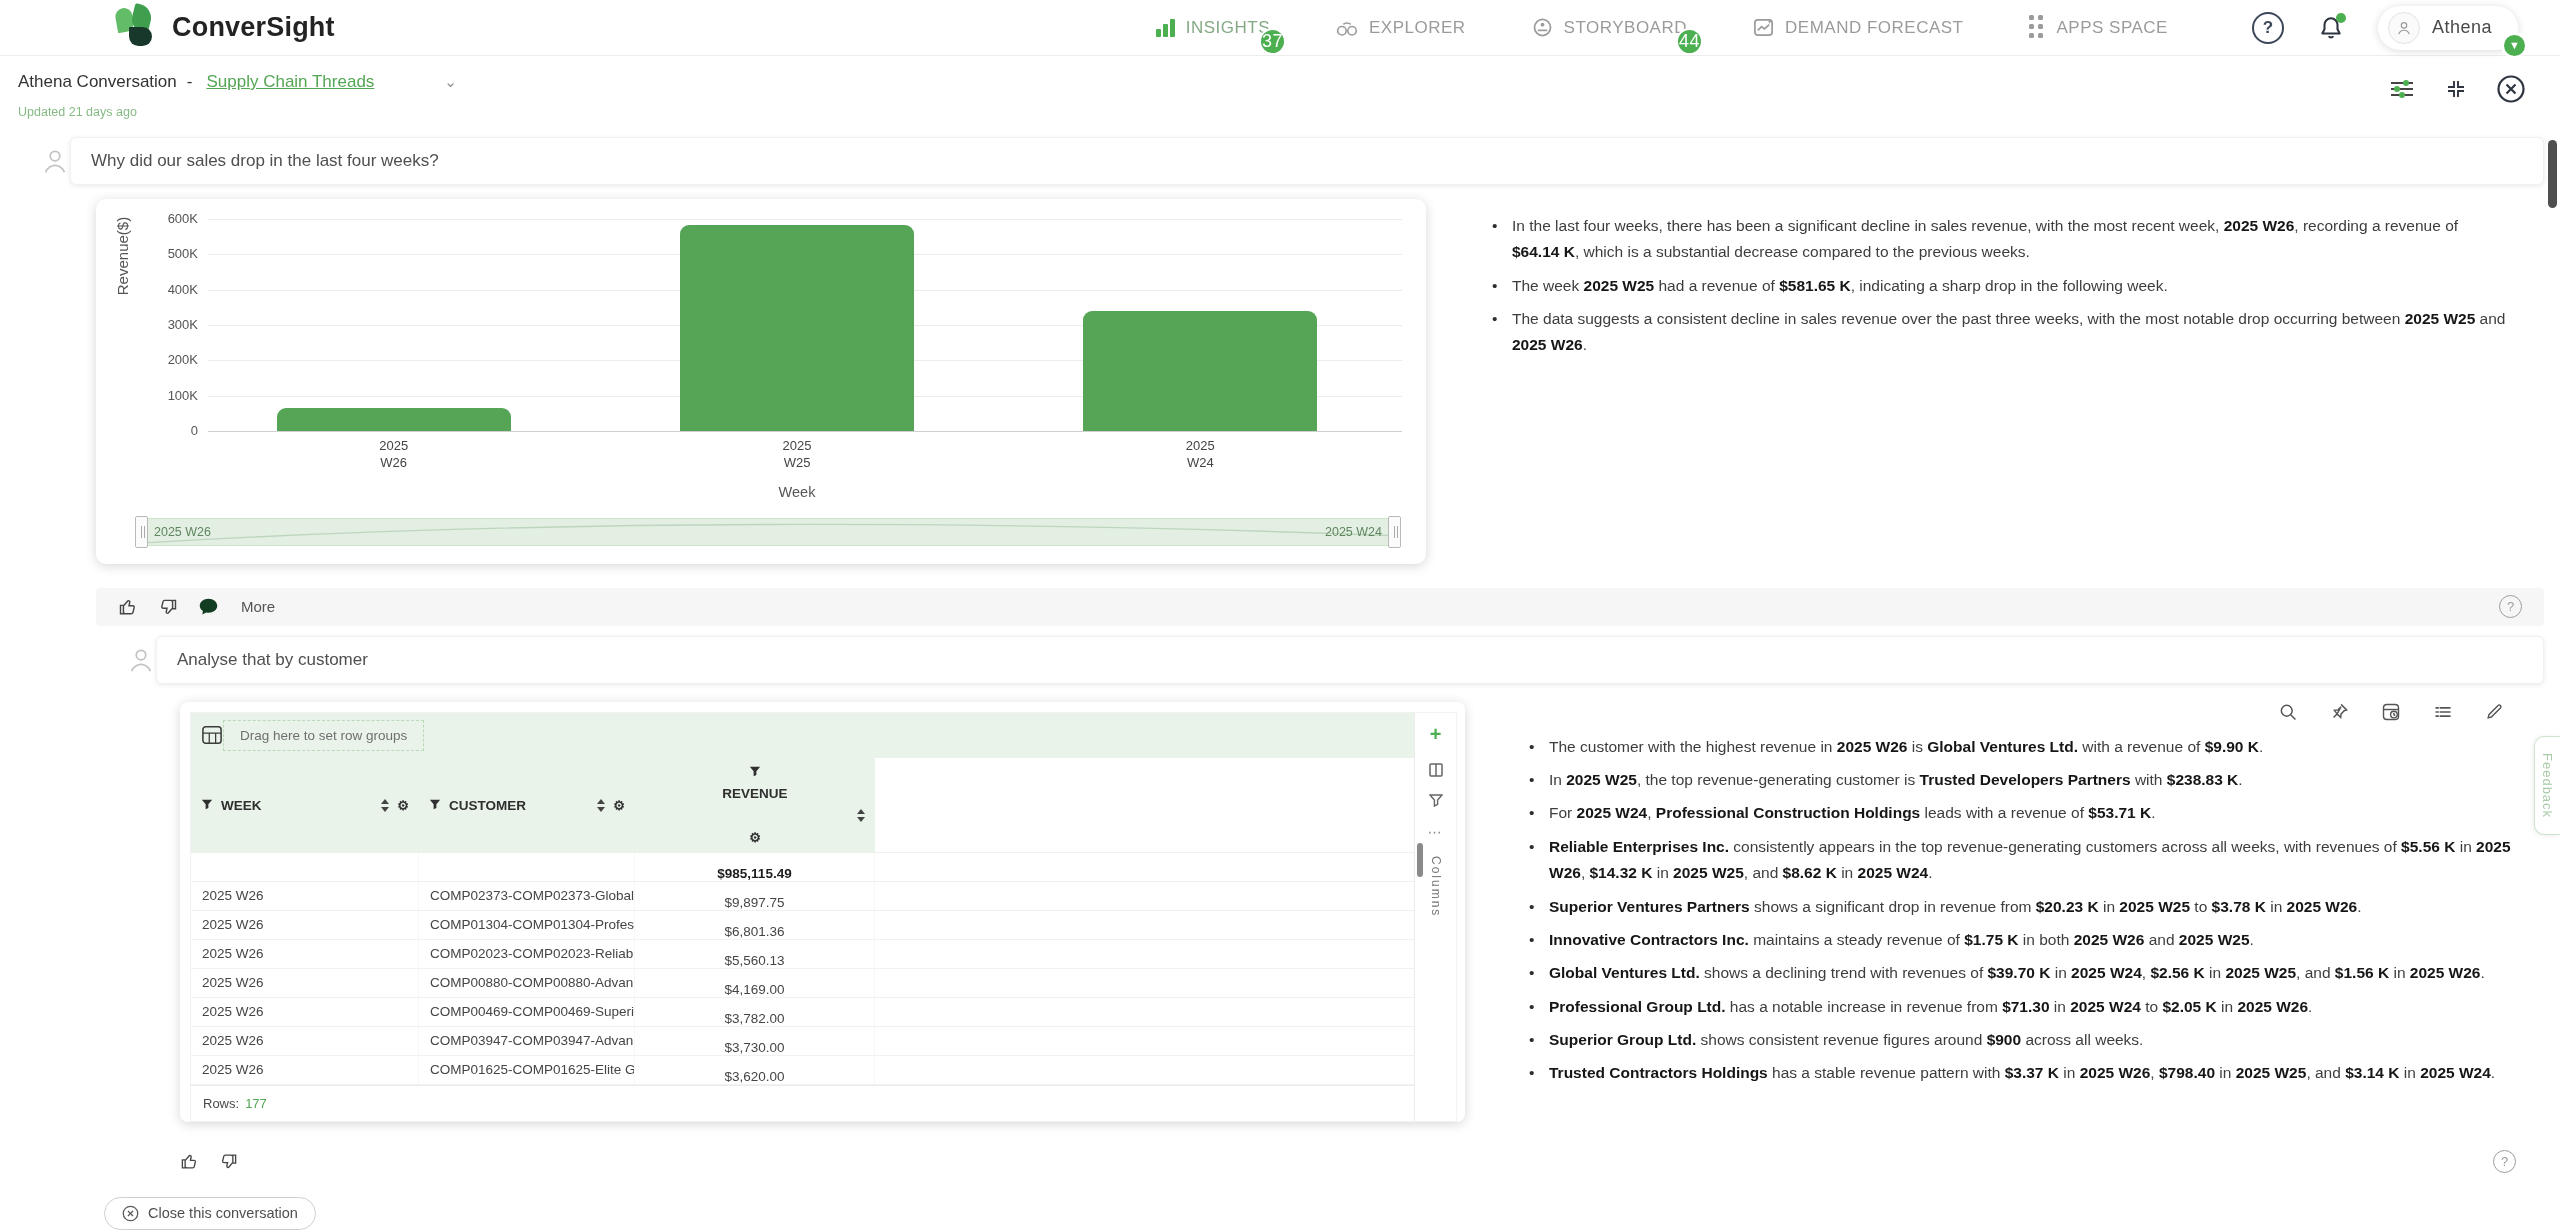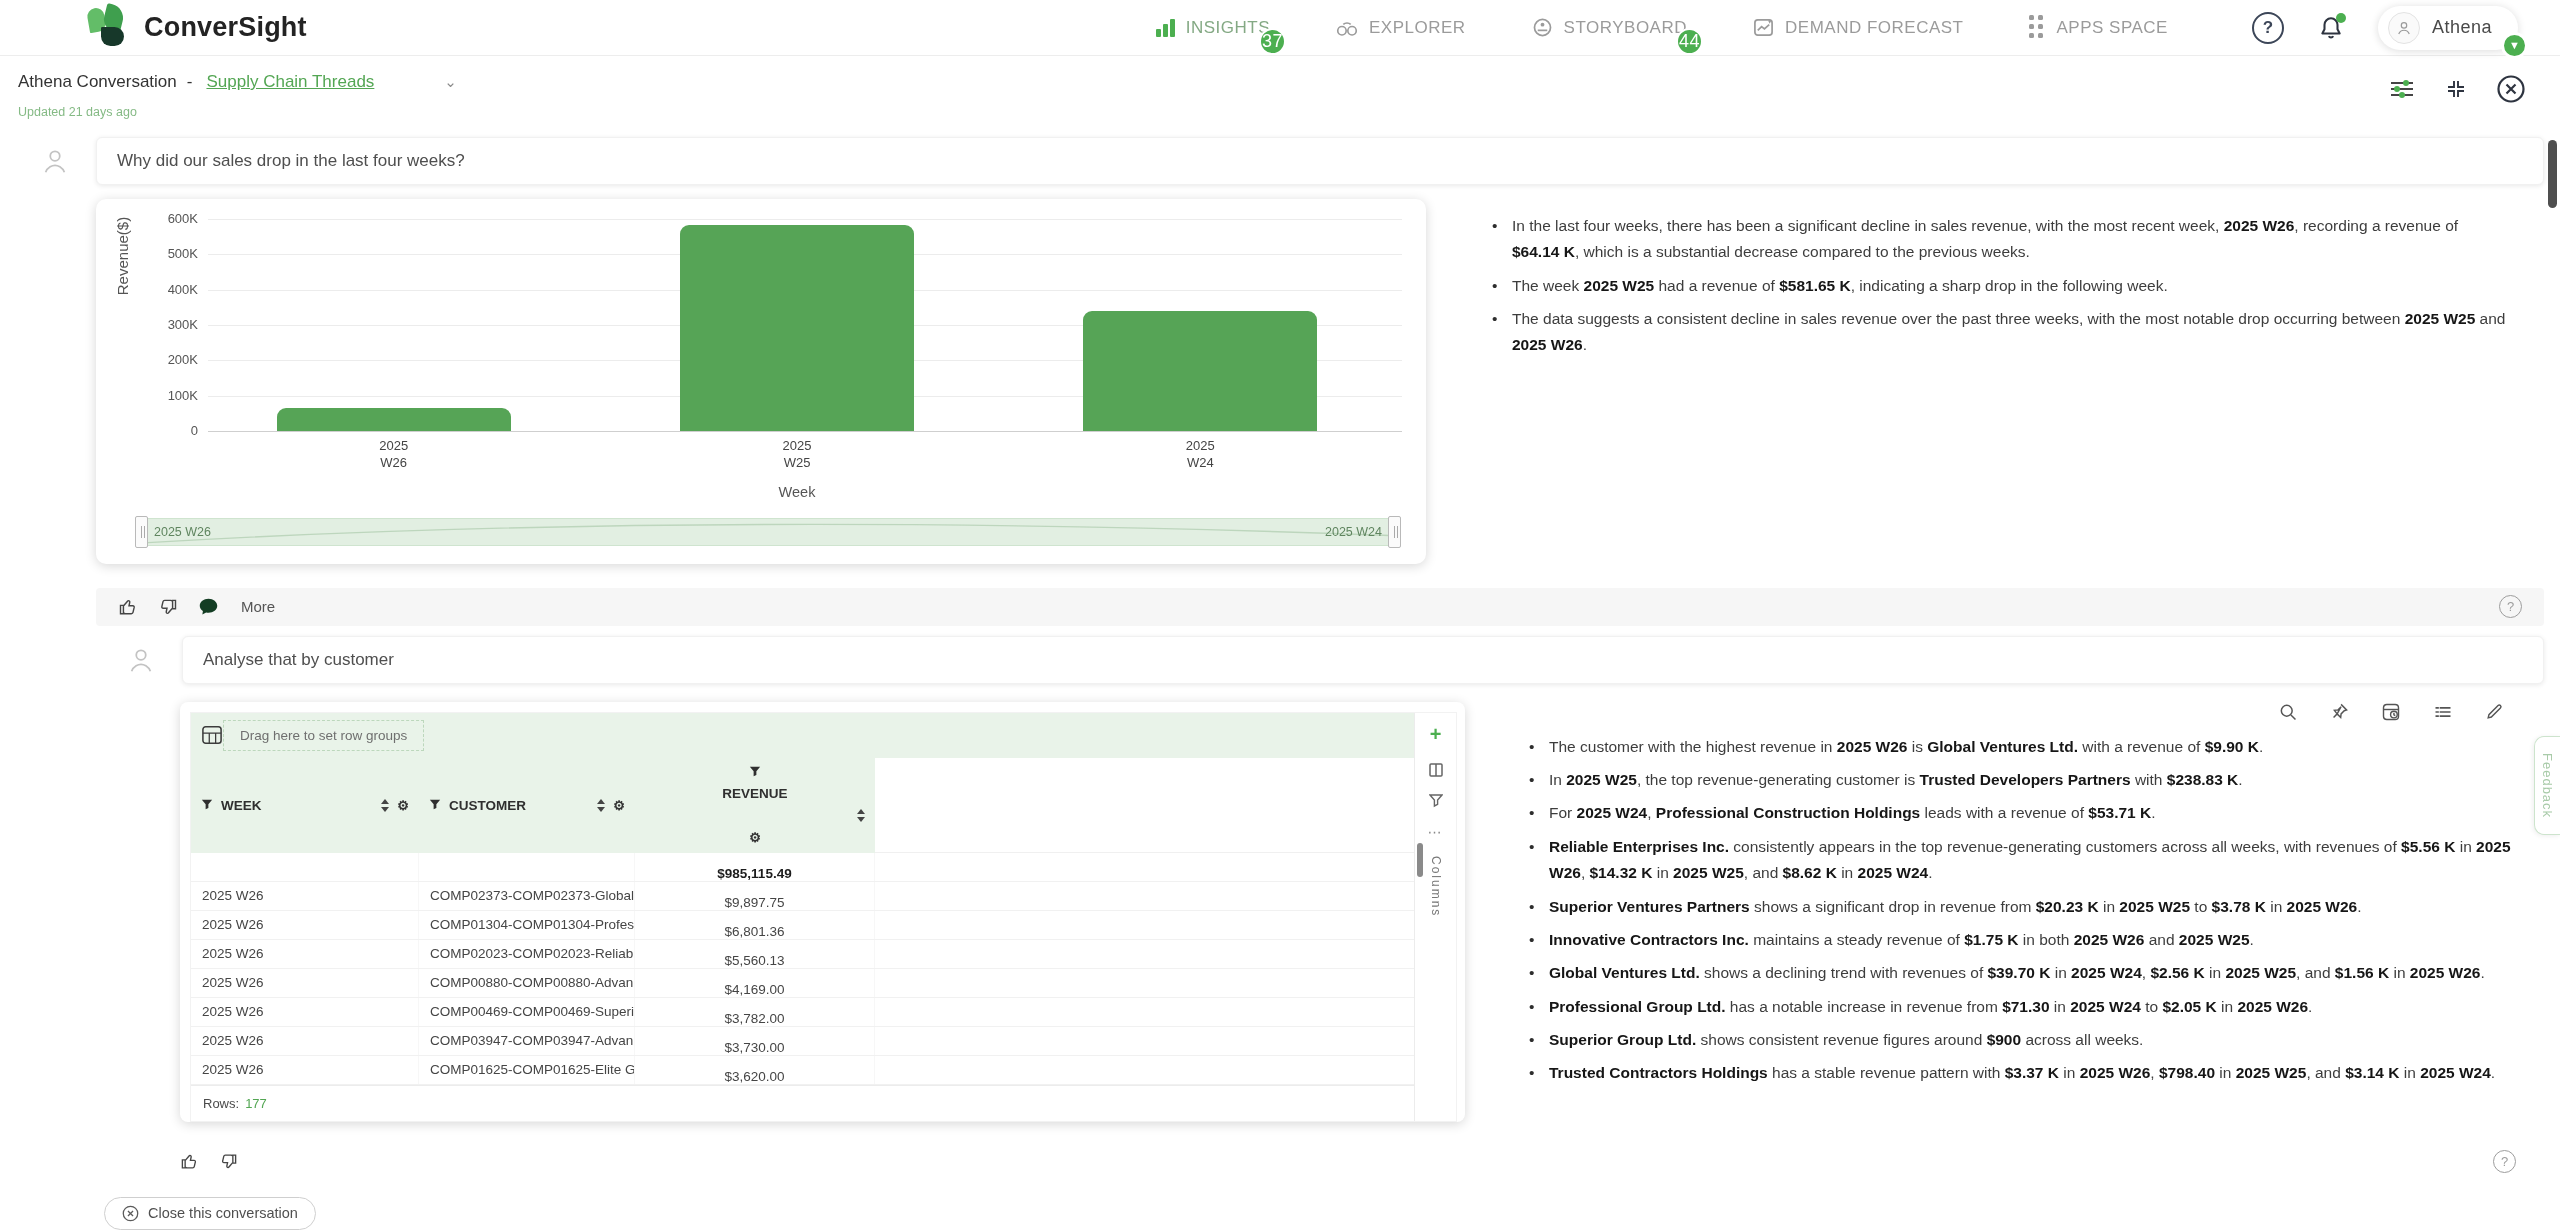--- a/index.html
+++ b/index.html
@@ -4,21 +4,21 @@
 <style>
   * { box-sizing: border-box; margin: 0; padding: 0; }
   html,body { width:2560px; height:1231px; }
   body {
     font-family:"Liberation Sans", sans-serif;
     background:#fff; color:#333; overflow:hidden; position:relative;
   }
   svg { display:block; }
 
   
-  .topnav { height:56px; display:flex; align-items:center; border-bottom:1px solid #ededed; padding:0 42px 0 86px; background:#fff; }
+  .topnav { height:56px; display:flex; align-items:center; border-bottom:1px solid #ededed; padding:0 42px 0 114px; background:#fff; }
   .brand { display:flex; align-items:center; gap:12px; }
   .brand-logo { width:46px; height:46px; position:relative; }
   .leaf1 { position:absolute; left:2px; top:3px; width:17px; height:24px; background:#63bd68; border-radius:12px 12px 12px 2px; transform:rotate(-10deg); }
   .leaf2 { position:absolute; left:18px; top:0px; width:19px; height:27px; background:#3f9f4e; border-radius:2px 14px 2px 14px; transform:rotate(14deg); }
   .leaf3 { position:absolute; left:15px; top:22px; width:23px; height:19px; background:#17382a; border-radius:2px 16px 16px 16px; }
   .brand-name { font-size:27px; font-weight:700; color:#232323; letter-spacing:.2px; }
   .nav { display:flex; gap:66px; margin-left:auto; margin-right:84px; align-items:center; }
   .nav-item { position:relative; display:flex; align-items:center; gap:11px; font-size:17px; color:#9b9b9b; letter-spacing:.5px; cursor:pointer; }
   .nav-item.active { color:#84a984; }
   .nav-badge { position:absolute; right:-16px; bottom:-17px; width:27px; height:27px; border-radius:50%; background:#4caf50; color:#fff; font-size:18px; display:grid; place-items:center; border:2px solid #fff; }
@@ -40,21 +40,21 @@
   .conv-title { display:flex; align-items:center; font-size:17px; color:#333; }
   .conv-sep { margin:0 14px 0 10px; color:#333; }
   .thread-name { color:#53a653;text-decoration:underline; }
   .thread-caret { margin-left:70px; color:#8a8a8a; font-size:15px; cursor:pointer; }
   .updated { margin-top:13px; font-size:12.5px; color:#85ba85; }
   .head-controls { position:absolute; right:34px; top:18px; display:flex; align-items:center; gap:28px; }
   .head-controls > div { cursor:pointer; }
 
   
   .chat { padding:4px 16px 0 40px; }
-  .q-row { display:flex; align-items:center; gap:26px; margin-top:10px; }
+  .q-row { display:flex; align-items:center; margin-top:10px; }
   .q-row.indent { margin-left:86px; }
   .q-bubble { flex:1; border:1px solid #f1f1f1; box-shadow:0 1px 5px rgba(0,0,0,.09); border-radius:6px; padding:13px 20px; font-size:17px; color:#4f4f4f; background:#fff; }
 
   .answer1 { display:flex; margin-top:14px; }
   .chart-card { width:1330px; margin-left:56px; border-radius:10px; box-shadow:0 2px 12px rgba(0,0,0,.16); padding:20px 24px 8px 12px; background:#fff; }
   .chart-zone { position:relative; height:212px; margin-left:84px; }
   .ylabel { position:absolute; left:-78px; top:50%; transform:rotate(-90deg) translateX(38%); transform-origin:left top; font-size:15px; color:#555; white-space:nowrap; }
   .gridline { position:absolute; left:16px; right:0; height:1px; background:#ececec; }
   .gridline.base { background:#cfcfcf; }
   .gtick { position:absolute; right:calc(100% - 70px); top:-8px; font-size:13px; color:#555; text-align:right; width:52px; left:-62px; }

